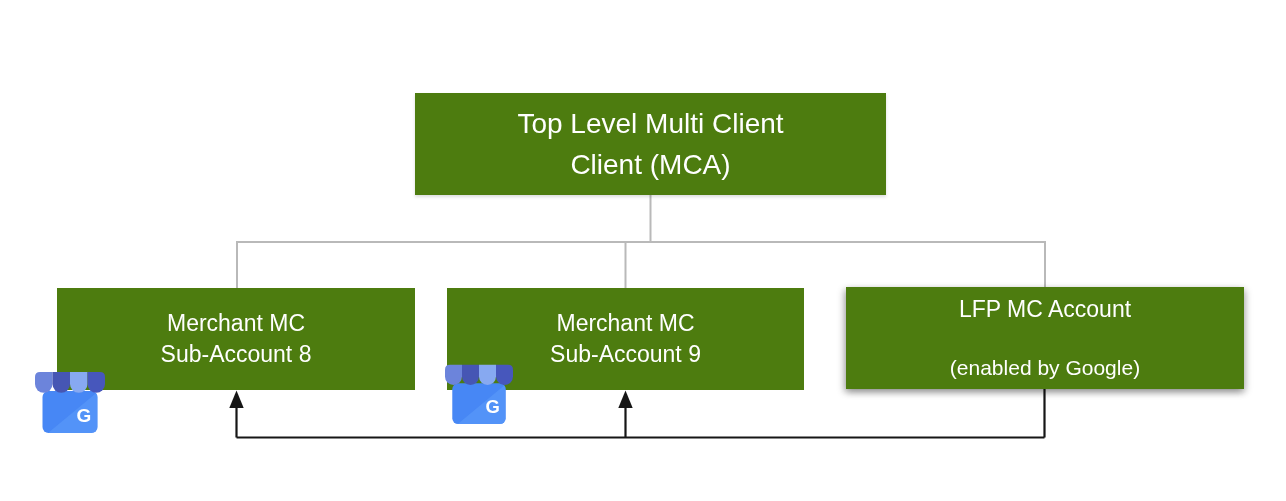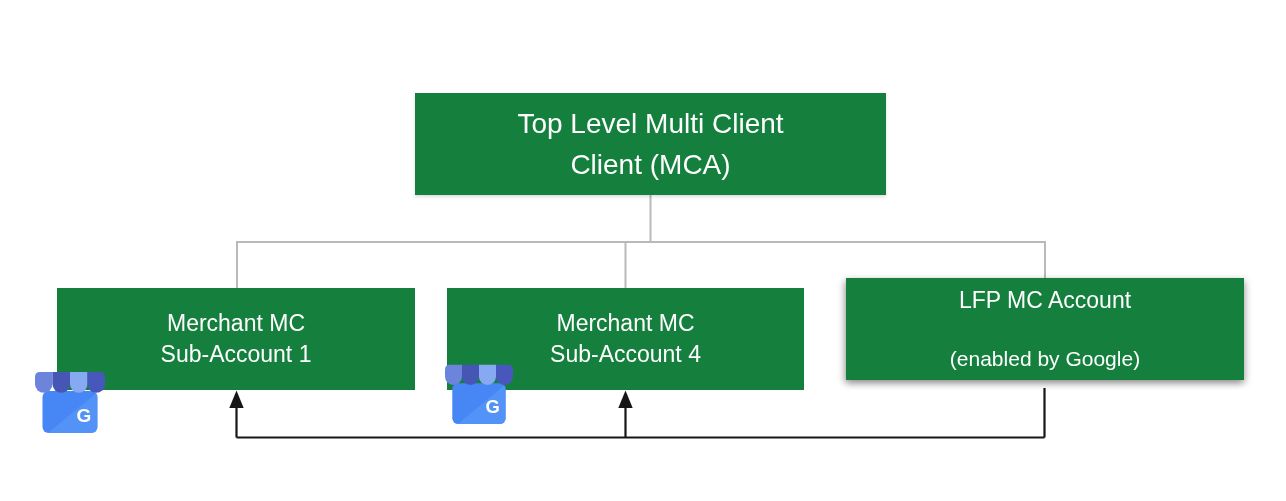--- a/index.html
+++ b/index.html
@@ -18,37 +18,37 @@
   .overlay {
     position: absolute;
     left: 0;
     top: 0;
     width: 1286px;
     height: 501px;
     pointer-events: none;
   }
   .node {
     position: absolute;
-    background: #15803d;
+    background: #4d7c0f;
     color: #ffffff;
     display: flex;
     flex-direction: column;
     align-items: center;
     justify-content: center;
     text-align: center;
   }
   .node-mca {
     left: 415px; top: 93px; width: 471px; height: 102px;
     font-size: 28px; line-height: 41px;
     box-shadow: 0 2px 3px rgba(60,64,67,0.18);
   }
   .node-sub1 { left: 57px;  top: 288px; width: 358px; height: 102px; font-size: 23px; line-height: 31px; }
   .node-sub2 { left: 447px; top: 288px; width: 357px; height: 102px; font-size: 23px; line-height: 31px; }
   .node-lfp  {
-    left: 846px; top: 278px; width: 398px; height: 102px;
+    left: 846px; top: 287px; width: 398px; height: 102px;
     font-size: 23px; line-height: 31px;
     box-shadow: -2px 3px 7px rgba(0,0,0,0.30), 2px 3px 7px rgba(0,0,0,0.22);
   }
   .node-lfp .line2 { font-size: 21px; line-height: 29px; margin-top: 28px; }
   .gbp-icon {
     position: absolute;
     pointer-events: none;
   }
   .gbp-icon-1 { left: 35px;  top: 367px; width: 70px; height: 70px; }
   .gbp-icon-2 { left: 445px; top: 360px; width: 68px; height: 68px; }
@@ -81,26 +81,26 @@
     <polygon points="625.5,390.5 618.3,408 632.7,408" fill="#161616"></polygon>
   </svg>
 
   <div class="node node-mca">
     <div class="line1">Top Level Multi Client</div>
     <div class="line2">Client (MCA)</div>
   </div>
 
   <div class="node node-sub1">
     <div class="line1">Merchant MC</div>
-    <div class="line2">Sub-Account 1</div>
+    <div class="line2">Sub-Account 8</div>
   </div>
 
   <div class="node node-sub2">
     <div class="line1">Merchant MC</div>
-    <div class="line2">Sub-Account 4</div>
+    <div class="line2">Sub-Account 9</div>
   </div>
 
   <div class="node node-lfp">
     <div class="line1">LFP MC Account</div>
     <div class="line2">(enabled by Google)</div>
   </div>
 
   <svg class="gbp-icon gbp-icon-1" viewBox="0 0 70 70" aria-hidden="true">
     <use href="#gbp-icon"></use>
   </svg>

